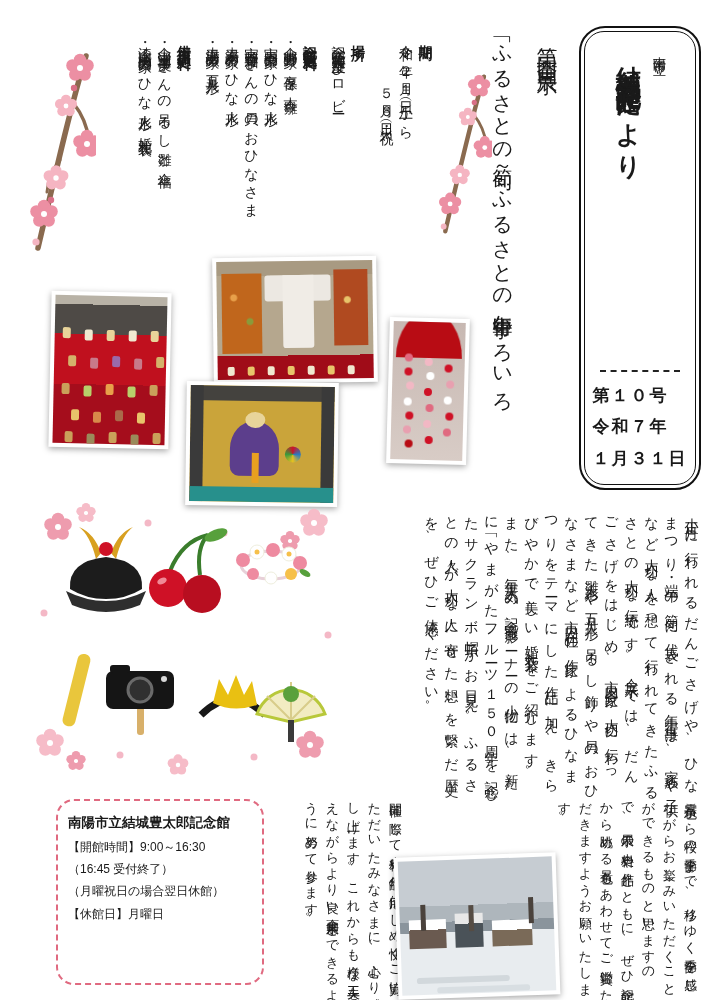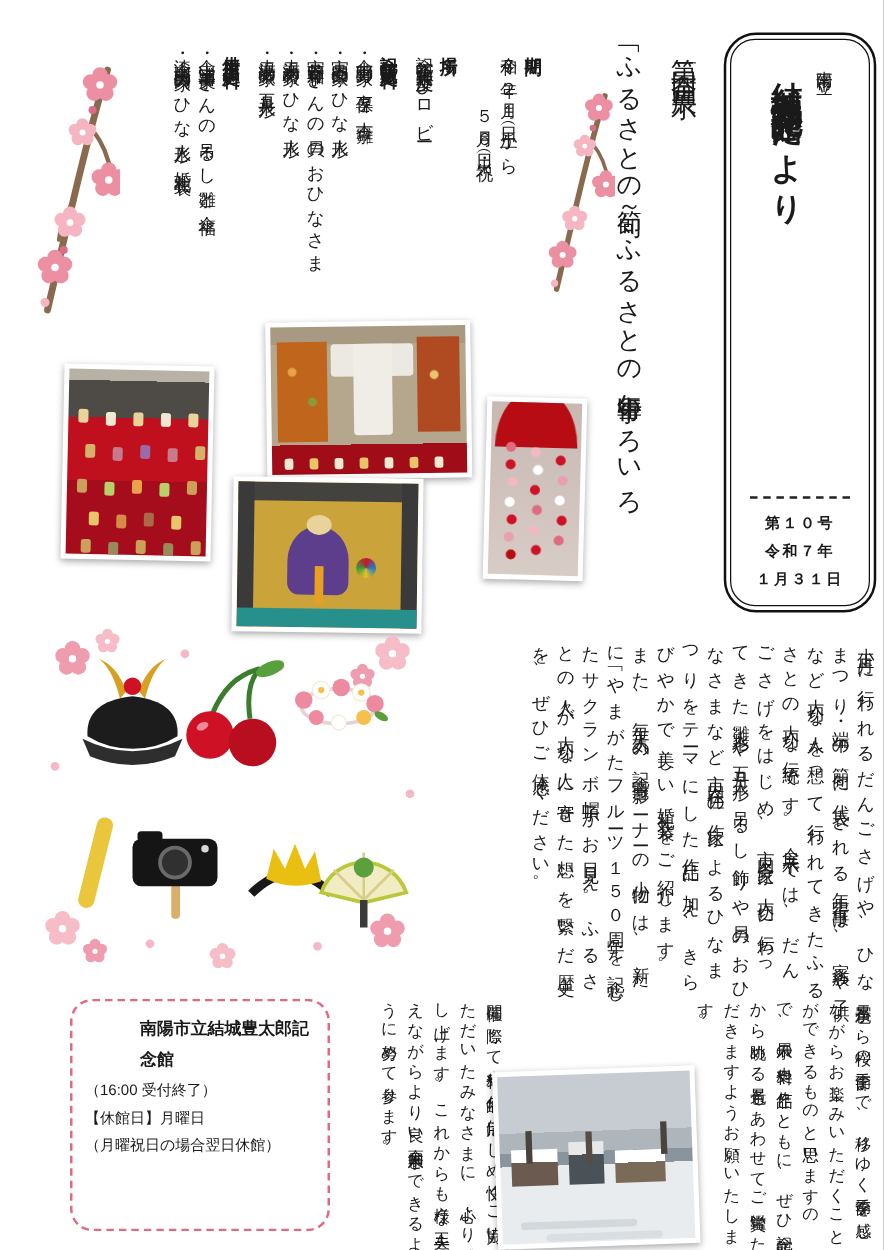--- a/index.html
+++ b/index.html
@@ -11,21 +11,21 @@
   
   #masthead{position:absolute;right:6px;top:26px;width:122px;height:464px;}
   .mh-outer{border:2.5px solid #111;border-radius:26px;padding:3px;height:100%;box-sizing:border-box;background:#fff;}
   .mh-inner{border:1.5px solid #111;border-radius:20px;height:100%;box-sizing:border-box;
             display:flex;flex-direction:column;align-items:center;padding:14px 6px 10px;}
   .mh-v{writing-mode:vertical-rl;flex:1;}
   .mh-pub{display:block;font-size:13px;letter-spacing:2px;margin-left:5px;}
   .mh-title{display:block;font-size:25px;font-weight:bold;letter-spacing:3.5px;}
   .mh-div{width:80px;border-top:2px dashed #222;margin:10px 0 8px;}
   .mh-issue{font-family:"Liberation Sans","DejaVu Sans",sans-serif;font-weight:bold;
-            font-size:12px;letter-spacing:2px;line-height:1.85;text-align:center;}
+            font-size:17px;letter-spacing:2px;line-height:1.85;}
 
   
   #exh{position:absolute;right:142px;top:30px;height:478px;line-height:36px;}
   .exh-label{font-size:21px;letter-spacing:5px;}
   .exh-title{font-size:20px;letter-spacing:1.5px;margin-block-start:8px;}
 
   
   #top-info{position:absolute;right:272px;top:34px;height:238px;font-size:14px;
             letter-spacing:2px;line-height:19.5px;}
   #top-info .hd{font-weight:bold;}
@@ -36,21 +36,21 @@
   #body-main{position:absolute;right:6px;top:507px;height:292px;width:360px;
              font-size:14px;letter-spacing:4.5px;line-height:20px;}
   .smallbody{font-size:13px;letter-spacing:1.5px;line-height:21px;}
   #body-view{position:absolute;right:6px;top:793px;height:204px;width:158px;}
   #body-thanks{position:absolute;left:268px;top:793px;height:204px;width:138px;}
 
   
   #info-box{position:absolute;left:56px;top:799px;width:208px;height:186px;box-sizing:border-box;
             border:2px dashed #e06a80;border-radius:18px;padding:10px 10px;
             font-family:"Liberation Sans","DejaVu Sans",sans-serif;font-size:12px;line-height:1.85;}
-  #info-box .ib-name{font-weight:bold;font-size:13.5px;margin-left:44px;}
+  #info-box .ib-name{font-weight:bold;font-size:13.5px;}
 
   
   .photo{position:absolute;background:#fff;padding:4px;box-shadow:0 2px 6px rgba(0,0,0,.35);}
   .ph{position:relative;width:100%;height:100%;overflow:hidden;}
   #photo-hina{left:50px;top:292px;width:112px;height:148px;transform:rotate(1.2deg);}
   .ph-hina{background:linear-gradient(180deg,#b8b2a6 0 6%,#4e4a46 6% 26%,#c0101e 26% 60%,#a50d1c 60% 100%);}
   .doll-dots{position:absolute;left:8px;top:32px;width:8px;height:11px;border-radius:2px;background:#e8d49a;
     box-shadow:22px 2px #f0e8d0,44px 2px #e8d49a,66px 2px #f0e8d0,88px 2px #e8d49a,
     6px 28px #d4b26a,28px 30px #c87a8a,50px 28px #9a6aaa,72px 30px #c87a8a,94px 28px #d4b26a,
     0 56px #caa05a,22px 58px #b8d06a,44px 56px #e8a04a,66px 58px #b8d06a,88px 56px #caa05a,
@@ -309,18 +309,19 @@
       <div class="sn-h1"></div>
       <div class="sn-h2"></div>
       <div class="sn-h3"></div>
       <div class="sn-tree"></div>
       <div class="sn-shadow"></div>
     </div>
   </div>
 
   <div id="info-box">
     <div class="ib-name">南陽市立結城豊太郎記念館</div>
-    <div>（16:00 受付終了）</div>
+    <div>【開館時間】9:00～16:30</div>
+    <div>（16:45 受付終了）</div>
+    <div>（月曜祝日の場合翌日休館）</div>
     <div>【休館日】月曜日</div>
-    <div>（月曜祝日の場合翌日休館）</div>
   </div>
 
 </div>
 
 </body></html>

